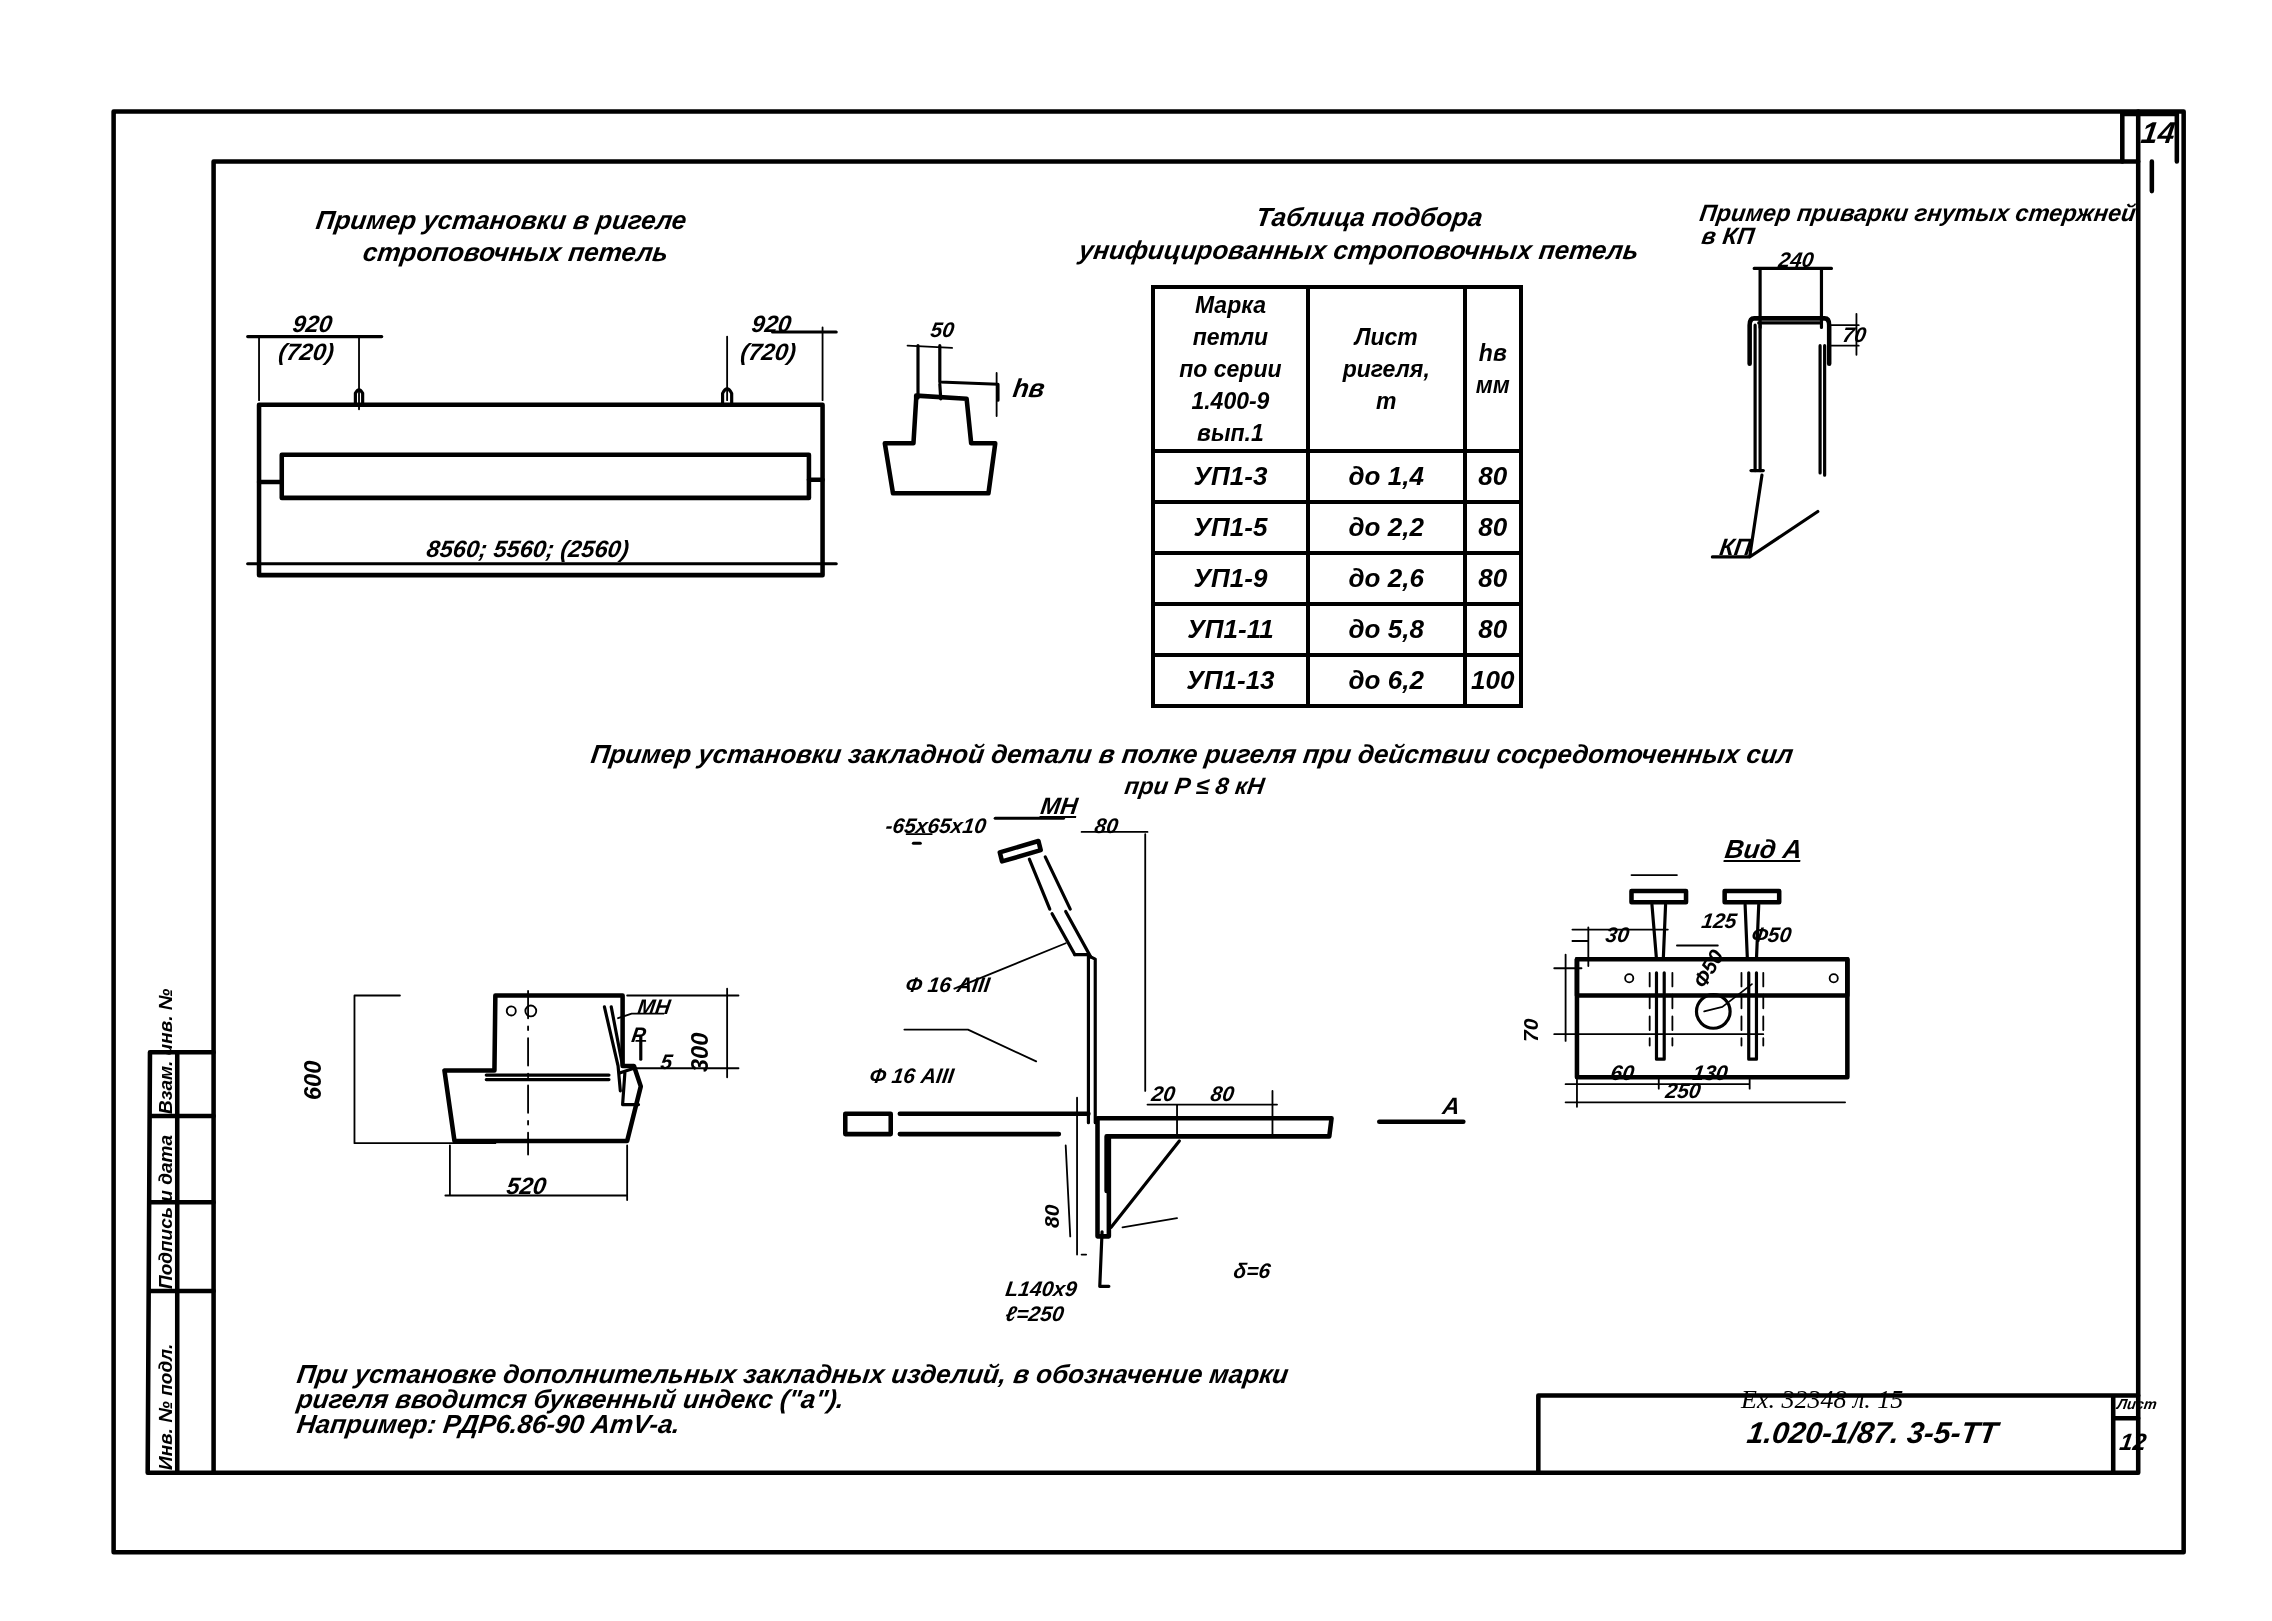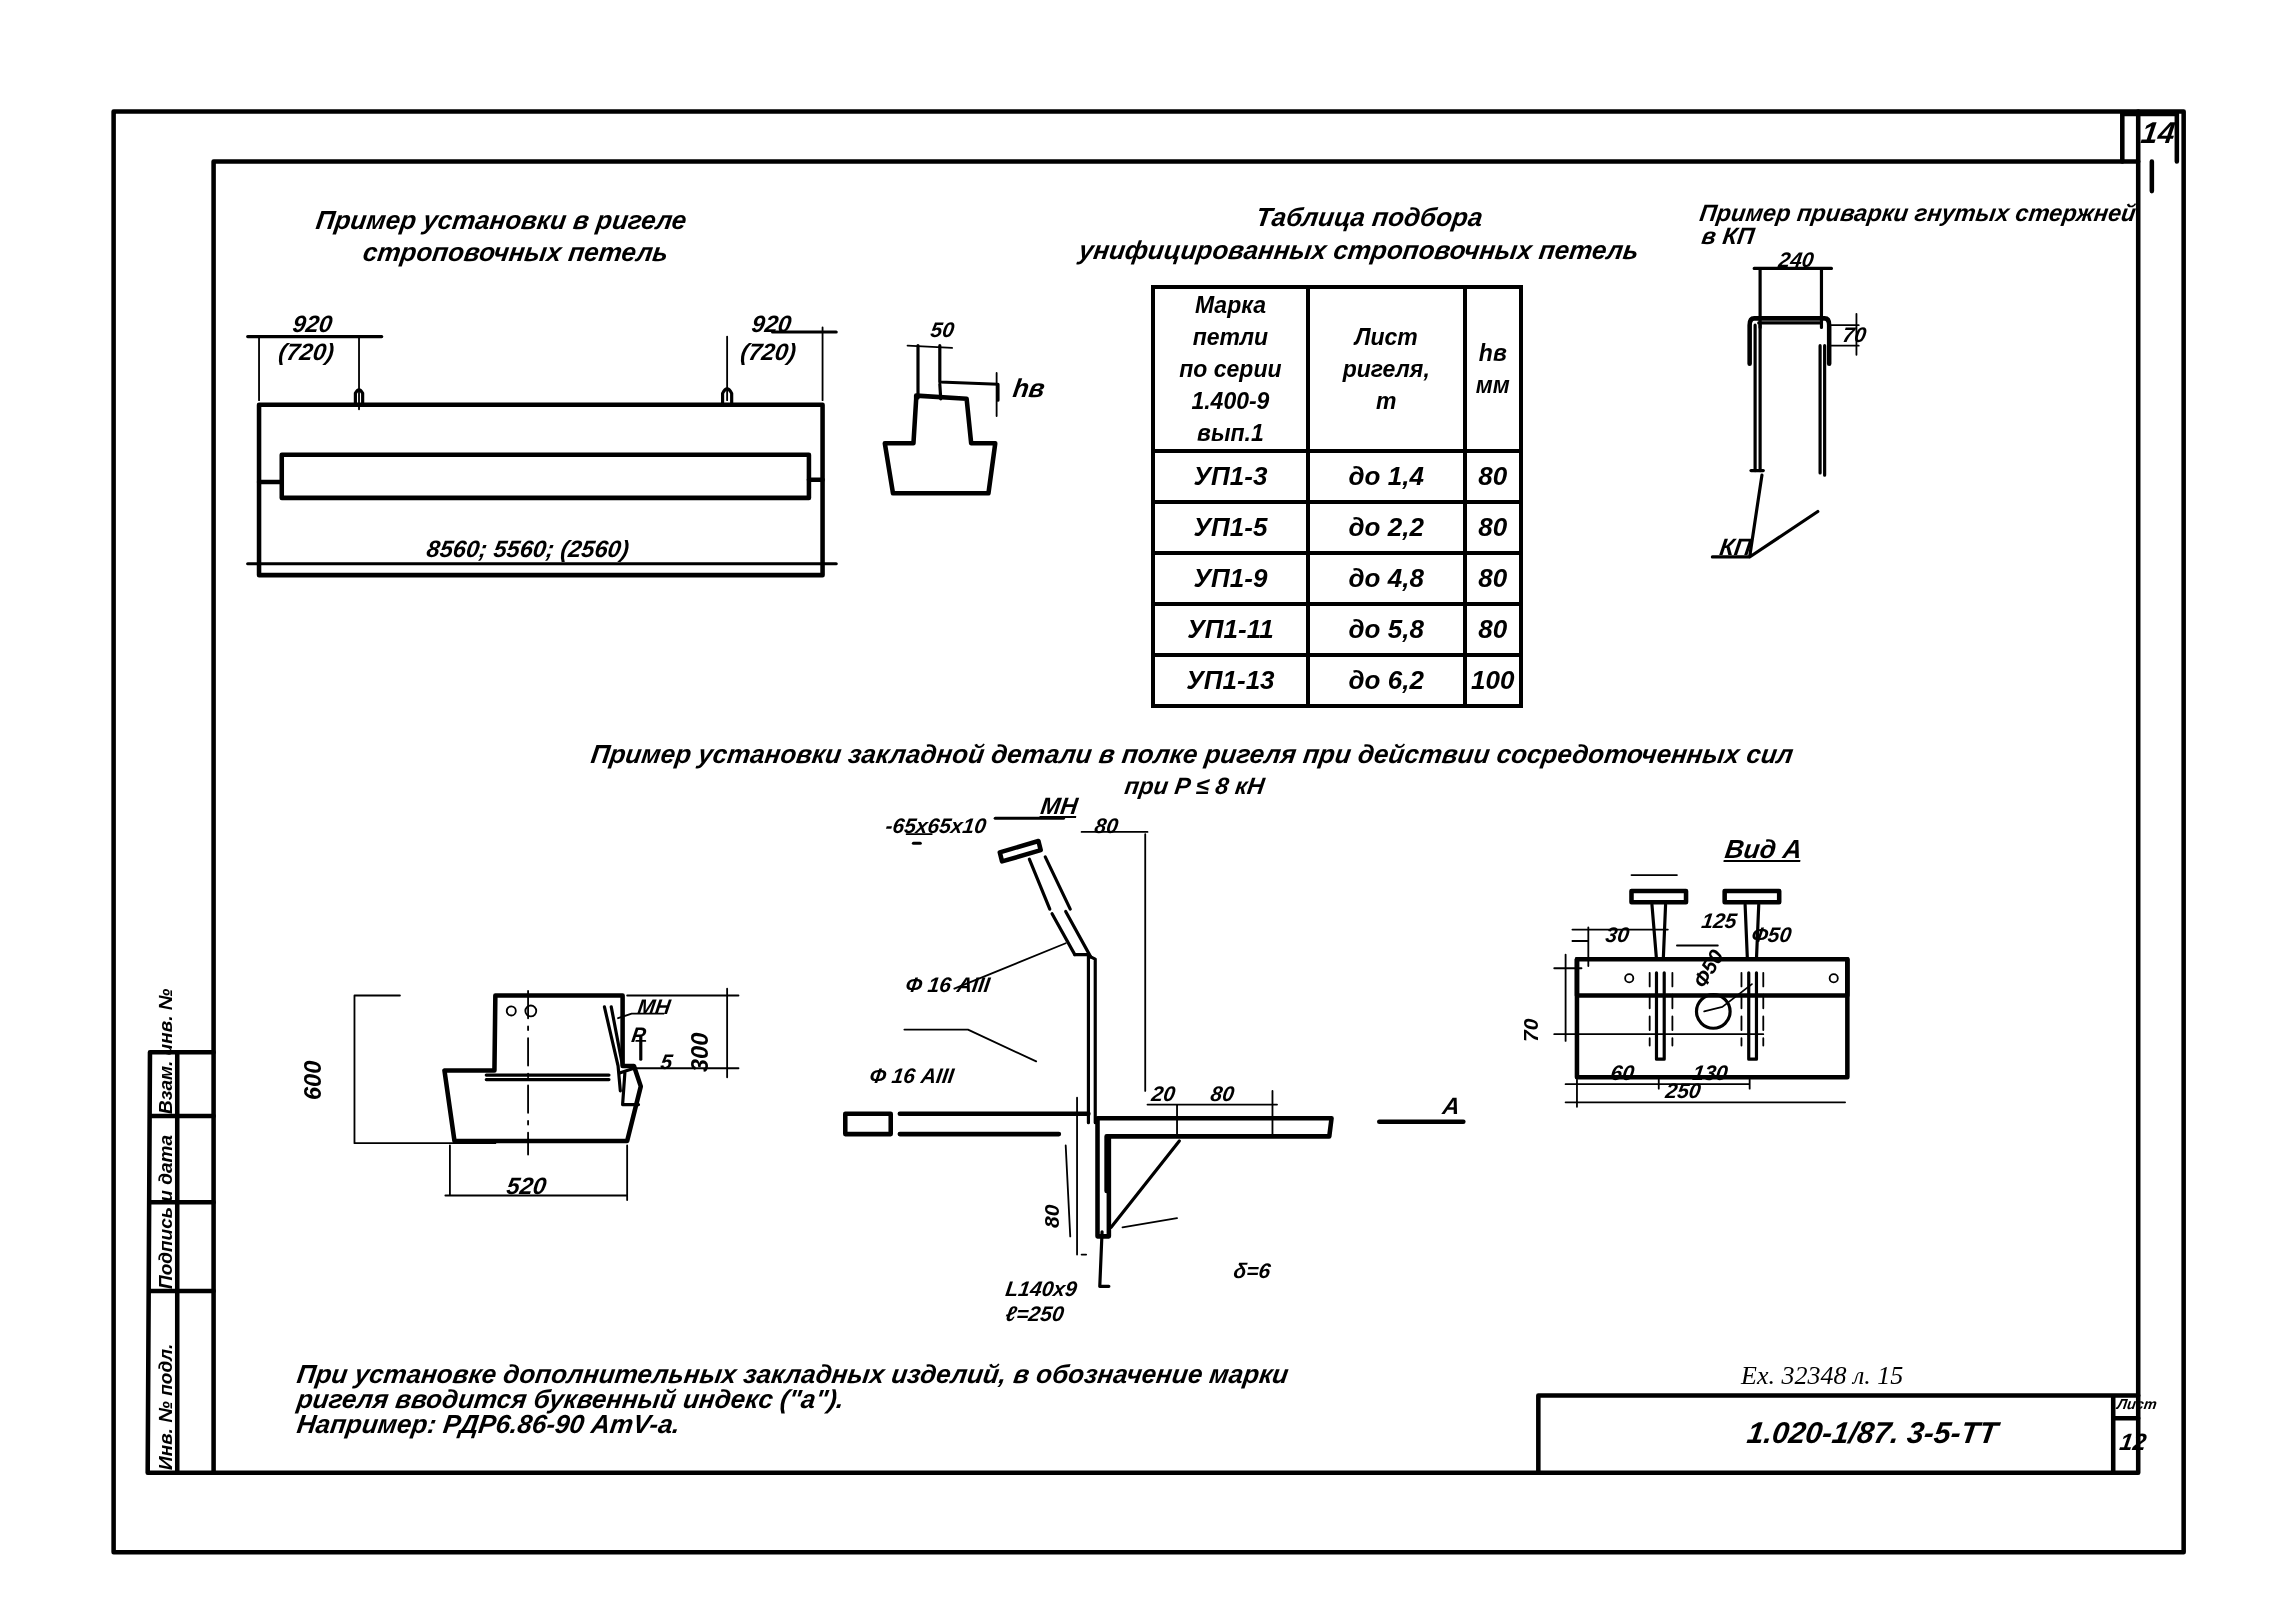--- a/index.html
+++ b/index.html
@@ -17,21 +17,21 @@
   .dashdot{stroke-dasharray:60 18 8 18;}
   table.sel{position:absolute;border-collapse:collapse;left:1151px;top:285px;width:372px;}
   table.sel td{border:4.1px solid #000;text-align:center;vertical-align:middle;
                font-family:"Liberation Sans",sans-serif;font-style:italic;font-weight:bold;
                font-size:26px;height:47px;padding:0 4.5px;}
   table.sel td.hdr{height:119px;font-size:23px;line-height:32px;}
   .lbl{font-size:26px;}
   .big{font-size:30px;}
   .dim{font-size:23.6px;}
   .small{font-size:21px;}
-  .stamp{font-family:"Liberation Serif",serif;font-style:italic;font-weight:normal;font-size:26px;}
+  .stamp{font-family:"Liberation Serif",serif;font-style:italic;font-weight:normal;font-size:26px;margin-top:24px;}
   .vert{position:absolute;transform:rotate(-90deg);transform-origin:left top;white-space:nowrap;
         font-family:"Liberation Sans",sans-serif;font-style:italic;font-weight:bold;font-size:19px;}
 </style>
 </head>
 <body>
 
 <svg width="2275" height="1622" viewBox="0 0 5006 3568">
 
   <rect class="ln thick" x="250" y="245" width="4555" height="3170"></rect>
 
@@ -167,21 +167,21 @@
     <td>до 1,4</td>
     <td>80</td>
   </tr>
   <tr>
     <td>УП1-5</td>
     <td>до 2,2</td>
     <td>80</td>
   </tr>
   <tr>
     <td>УП1-9</td>
-    <td>до 4,8</td>
+    <td>до 2,6</td>
     <td>80</td>
   </tr>
   <tr>
     <td>УП1-11</td>
     <td>до 5,8</td>
     <td>80</td>
   </tr>
   <tr>
     <td>УП1-13</td>
     <td>до 6,2</td>

